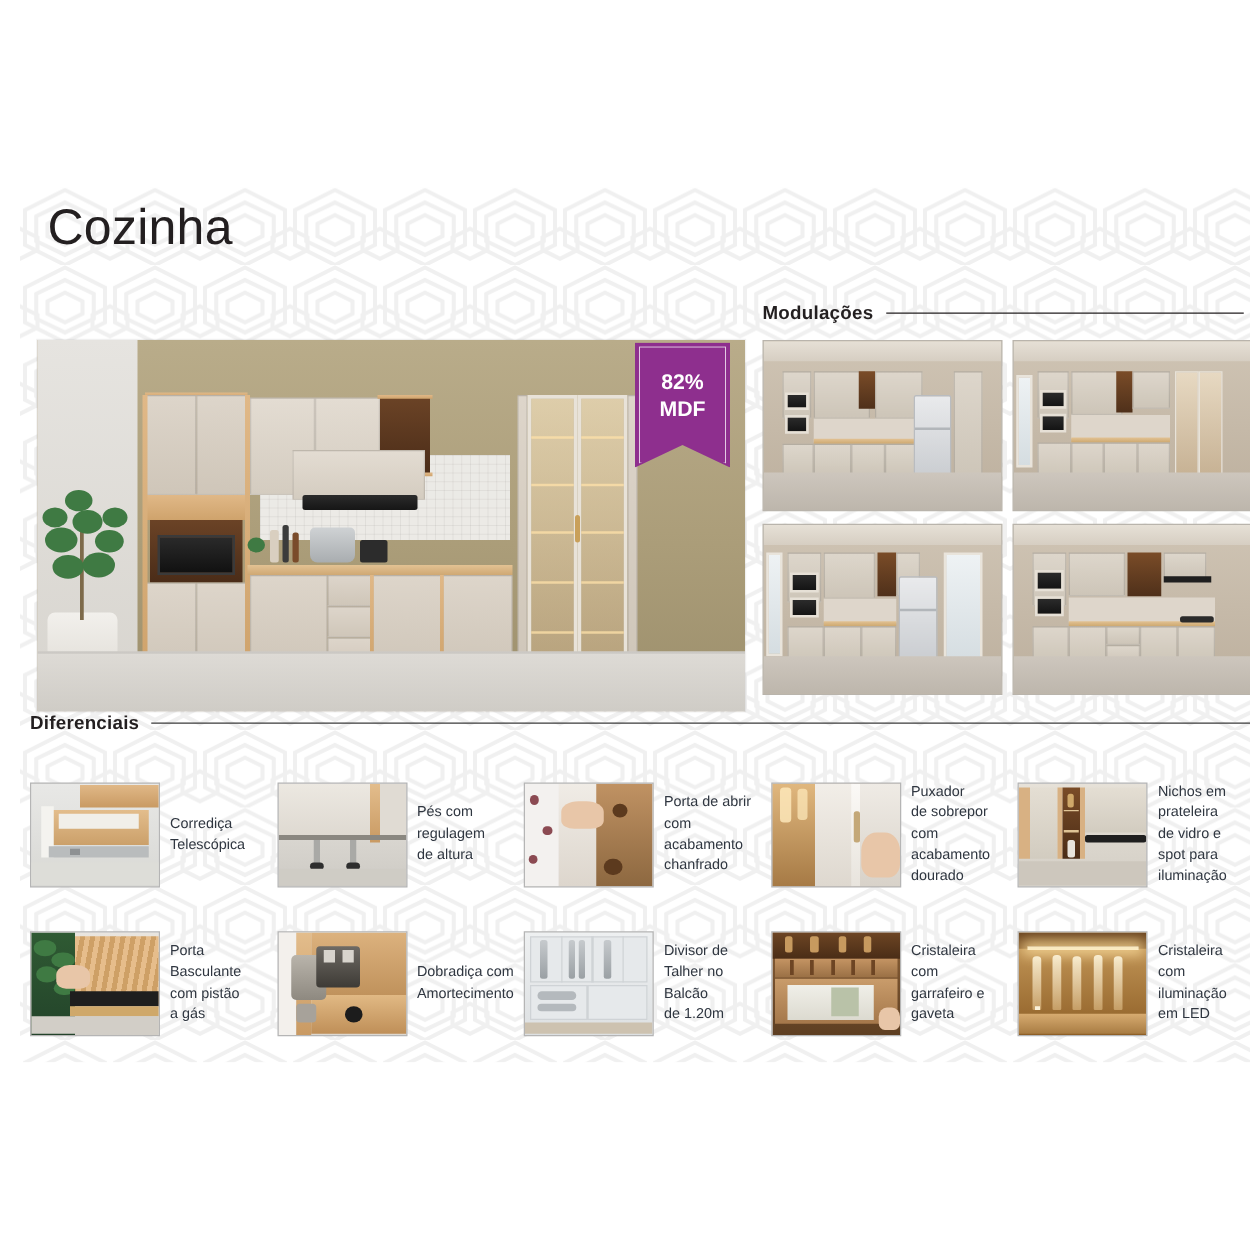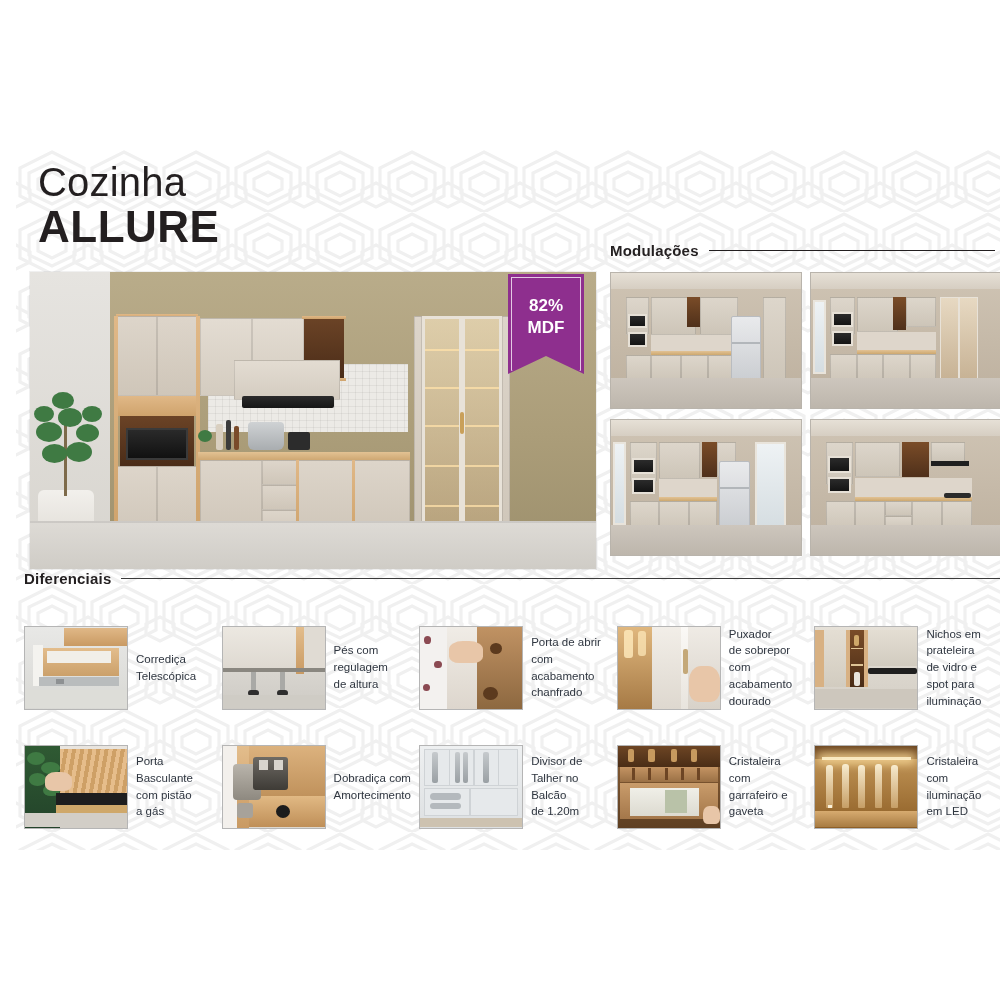--- a/index.html
+++ b/index.html
@@ -139,21 +139,20 @@
       </pattern>
     </defs>
     <rect x="0" y="0" width="1000" height="700" fill="#ffffff"></rect>
     <rect x="0" y="0" width="1000" height="700" fill="url(#hx)"></rect>
   </svg>
 
   <div class="content">
 
     <div id="title-block">
       <div class="t-line1">Cozinha</div>
-      <div class="t-line2">ALLURE</div>
     </div>
 
     <div id="hero">
       <div class="hero-wall"></div>
       <div class="hero-wall-left"></div>
 
       <div class="tile" style="left:178px;top:92px;width:200px;height:68px;"></div>
       <div class="tile" style="left:178px;top:92px;width:200px;height:68px;opacity:.9;"></div>
 
       <div class="plant-pot" style="left:8px;top:218px;width:56px;height:62px;"></div>

